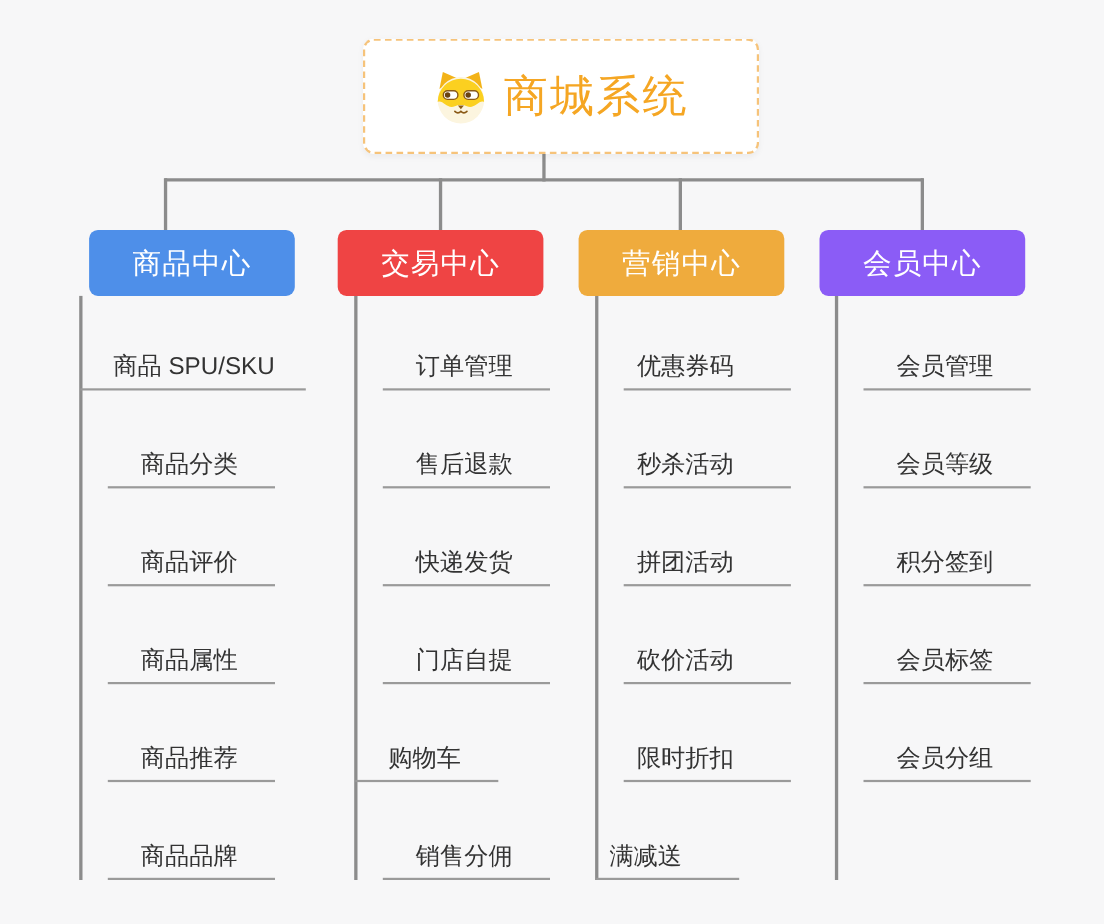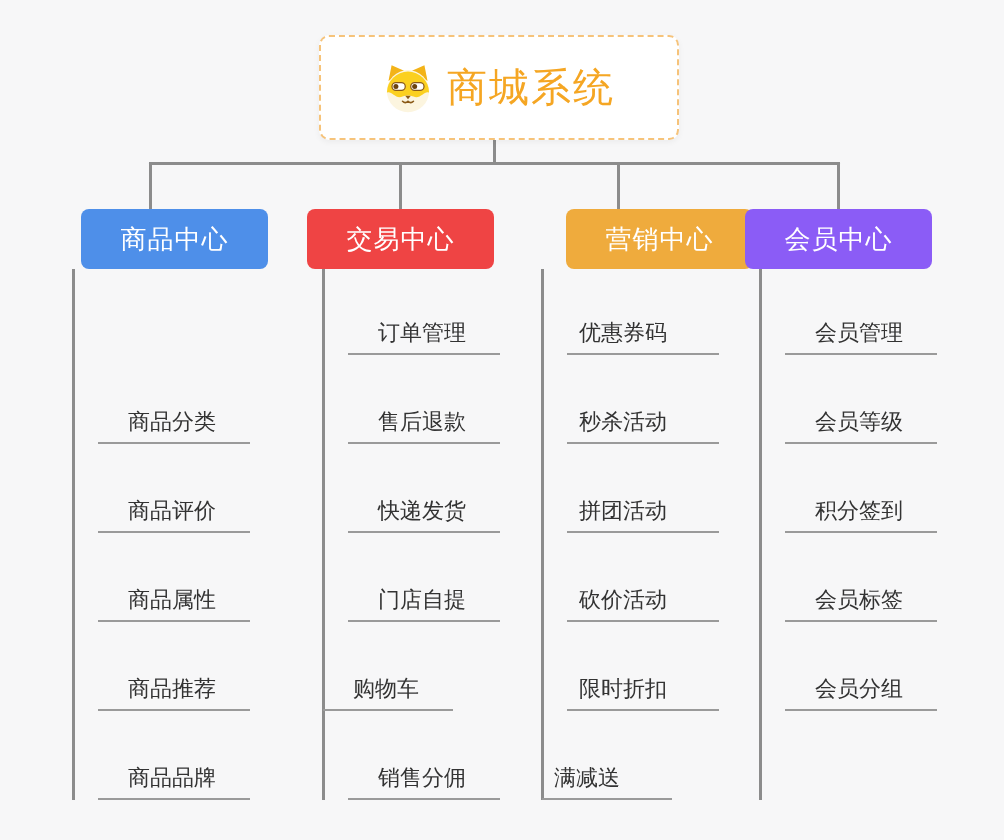--- a/index.html
+++ b/index.html
@@ -9,21 +9,21 @@
   }
   .canvas {
     position:relative;
     width:1004px; height:840px;
     background:#f7f7f8;
     overflow:hidden;
   }
 
   
   .root-node {
-    position:absolute; left:319px; top:35px;
+    position:absolute; left:330px; top:35px;
     width:360px; height:105px;
     box-sizing:border-box;
     background:#ffffff;
     border:2px dashed #f6c37a;
     border-radius:10px;
     display:flex; align-items:center; justify-content:center; gap:14px;
     box-shadow:0 2px 6px rgba(0,0,0,0.05);
     cursor:pointer;
   }
   .root-label { font-size:40px; letter-spacing:2px; }
@@ -39,21 +39,21 @@
 
   
   .branch {
     position:absolute; top:209px;
     width:187px; height:60px;
     border-radius:8px;
     display:flex; align-items:center; justify-content:center;
     cursor:pointer;
   }
   .branch span { color:#ffffff; font-size:26px; letter-spacing:1px; }
-  .b0 { left:57px;margin-left:24px; } .b1 { left:307px; } .b2 { left:526px;margin-left:40px; } .b3 { left:745px; }
+  .b0 { left:57px;margin-left:24px; } .b1 { left:307px; } .b2 { left:526px; } .b3 { left:745px; }
 
   
   .child {
     position:absolute;
     box-sizing:border-box;
     height:38px;
     border-bottom:2px solid #9a9a9a;
     padding:0 0 5px 30px;
     display:flex; align-items:flex-end;
     font-size:22px; color:#333333;
@@ -103,20 +103,21 @@
   <div class="branch b1" style="background-color: #ef4444;">
     <span>交易中心</span>
   </div>
   <div class="branch b2" style="background-color: rgb(239, 171, 61);">
     <span>营销中心</span>
   </div>
   <div class="branch b3" style="background-color: #8b5cf6;">
     <span>会员中心</span>
   </div>
 
+  <div class="child c0 r0 w-lg">商品 SPU/SKU</div>
   <div class="child c0 r1 w-md">商品分类</div>
   <div class="child c0 r2 w-md">商品评价</div>
   <div class="child c0 r3 w-md">商品属性</div>
   <div class="child c0 r4 w-md">商品推荐</div>
   <div class="child c0 r5 w-md">商品品牌</div>
 
   <div class="child c1 r0 w-md">订单管理</div>
   <div class="child c1 r1 w-md">售后退款</div>
   <div class="child c1 r2 w-md">快递发货</div>
   <div class="child c1 r3 w-md">门店自提</div>

